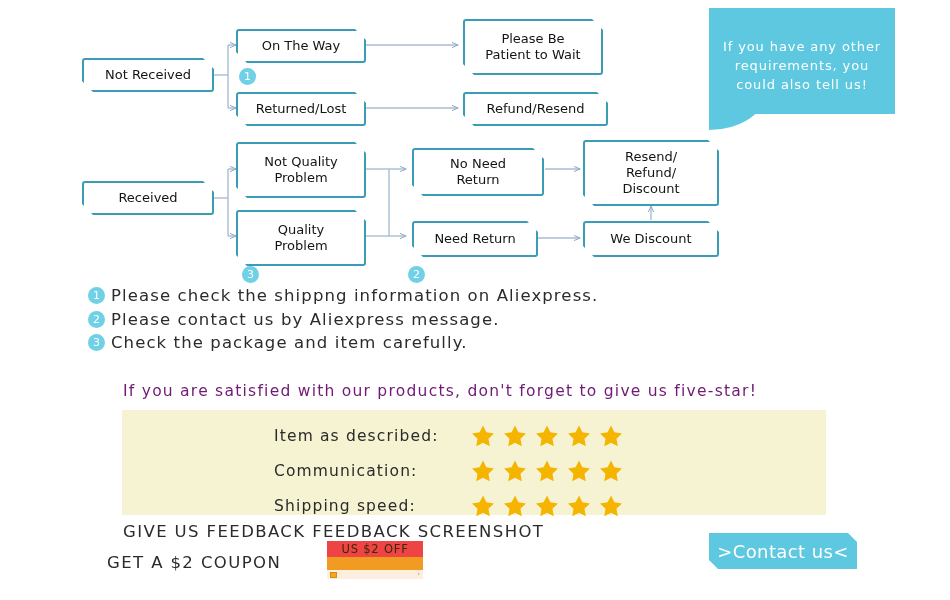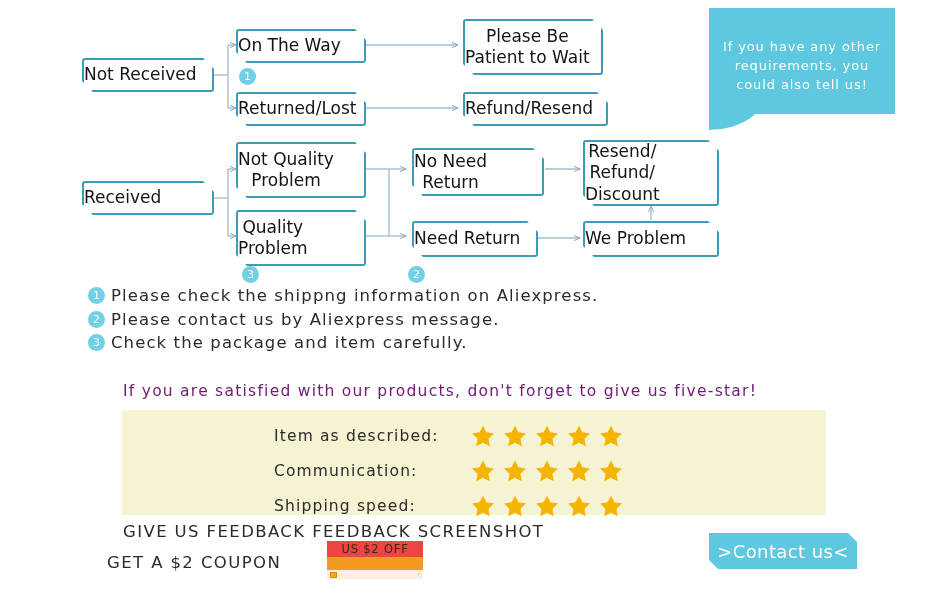--- a/index.html
+++ b/index.html
@@ -33,24 +33,24 @@
   }
   .flow-layer svg { display: block; }
 
   .node {
     position: absolute;
     box-sizing: border-box;
     background: #ffffff;
     border: 2px solid #3a9cb5;
     display: flex;
     align-items: center;
-    justify-content: flex-start;
+    justify-content: center;
     text-align: center;
     font-family: "DejaVu Sans", sans-serif;
-    font-size: 17px;
+    font-size: 13px;
     color: #141414;
     line-height: 1.25;
     
     clip-path: polygon(0 0, calc(100% - 11px) 0, 100% 11px, 100% 100%, 11px 100%, 0 calc(100% - 11px));
     border-radius: 3px;
   }
   .node .nlabel { white-space: pre-line; }
 
   .badge {
     position: absolute;
@@ -359,21 +359,21 @@
     <span class="nlabel">Need Return</span>
   </div>
 
   <div class="node" style="left:583px; top:140px; width:136px; height:66px;">
     <span class="nlabel">Resend/
 Refund/
 Discount</span>
   </div>
 
   <div class="node" style="left:583px; top:221px; width:136px; height:36px;">
-    <span class="nlabel">We Problem</span>
+    <span class="nlabel">We Discount</span>
   </div>
 
   <div class="badge" style="left:242px; top:266px;">
     <span>3</span>
   </div>
 
   <div class="badge" style="left:408px; top:266px;">
     <span>2</span>
   </div>
 

